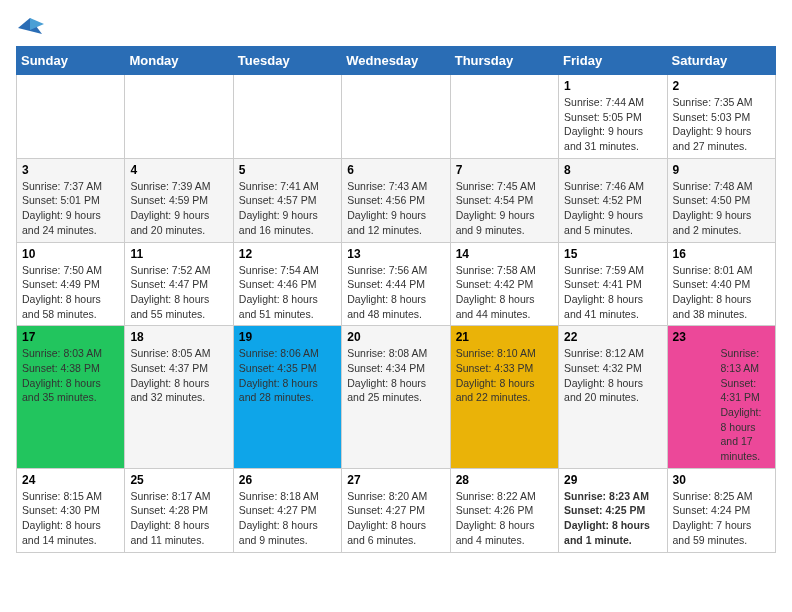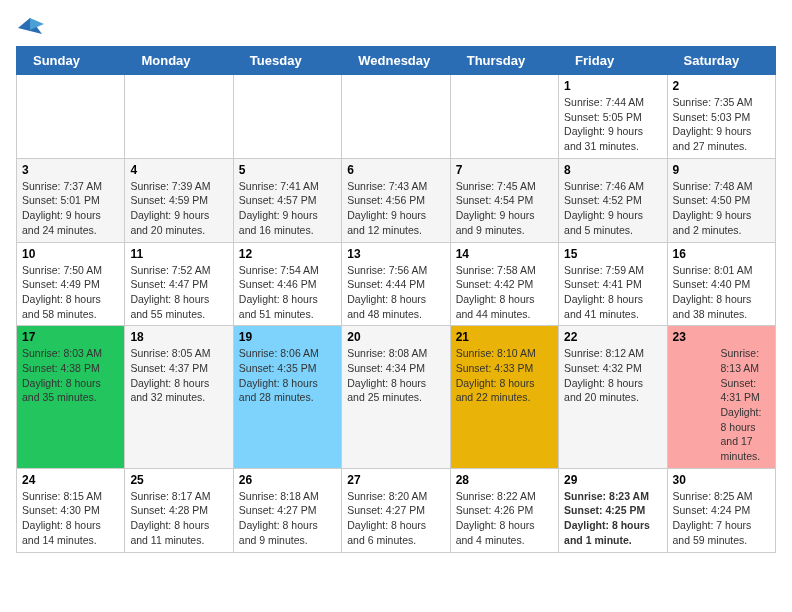--- a/index.html
+++ b/index.html
@@ -34,21 +34,21 @@
       color: #333;
     }
     .calendar {
       width: 100%;
       border-collapse: collapse;
       font-size: 11px;
     }
     .calendar th {
       background-color: #2a6db5;
       color: #fff;
-      padding: 6px 16px;
+      padding: 6px 4px;
       text-align: left;
       font-size: 13px;
       font-weight: bold;
       border: 1px solid #2a6db5;
     }
     .calendar td {
       border: 1px solid #ccc;
       padding: 4px 5px;
       vertical-align: top;
       width: 108px;
@@ -227,21 +227,21 @@
           <div class="day-info" style="white-space: pre-line;">Sunrise: 8:03 AM
 Sunset: 4:38 PM
 Daylight: 8 hours and 35 minutes.</div>
         </td>
         <td style="background: rgb(245, 245, 245);">
           <span class="day-num">18</span>
           <div class="day-info" style="white-space: pre-line;">Sunrise: 8:05 AM
 Sunset: 4:37 PM
 Daylight: 8 hours and 32 minutes.</div>
         </td>
-        <td style="background: #7dd3fc;">
+        <td style="background: #0ea5e9;">
           <span class="day-num">19</span>
           <div class="day-info" style="white-space: pre-line;">Sunrise: 8:06 AM
 Sunset: 4:35 PM
 Daylight: 8 hours and 28 minutes.</div>
         </td>
         <td style="background: rgb(245, 245, 245);">
           <span class="day-num">20</span>
           <div class="day-info" style="white-space: pre-line;">Sunrise: 8:08 AM
 Sunset: 4:34 PM
 Daylight: 8 hours and 25 minutes.</div>
@@ -251,21 +251,21 @@
           <div class="day-info" style="white-space: pre-line;">Sunrise: 8:10 AM
 Sunset: 4:33 PM
 Daylight: 8 hours and 22 minutes.</div>
         </td>
         <td style="background: rgb(245, 245, 245);">
           <span class="day-num">22</span>
           <div class="day-info" style="white-space: pre-line;">Sunrise: 8:12 AM
 Sunset: 4:32 PM
 Daylight: 8 hours and 20 minutes.</div>
         </td>
-        <td style="background: #fca5a5;">
+        <td style="background: #ec4899;">
           <span class="day-num">23</span>
           <div class="day-info" style="white-space: pre-line; margin-left: 48px;">Sunrise: 8:13 AM
 Sunset: 4:31 PM
 Daylight: 8 hours and 17 minutes.</div>
         </td>
       </tr>
       <tr>
         <td>
           <span class="day-num">24</span>
           <div class="day-info" style="white-space: pre-line;">Sunrise: 8:15 AM

